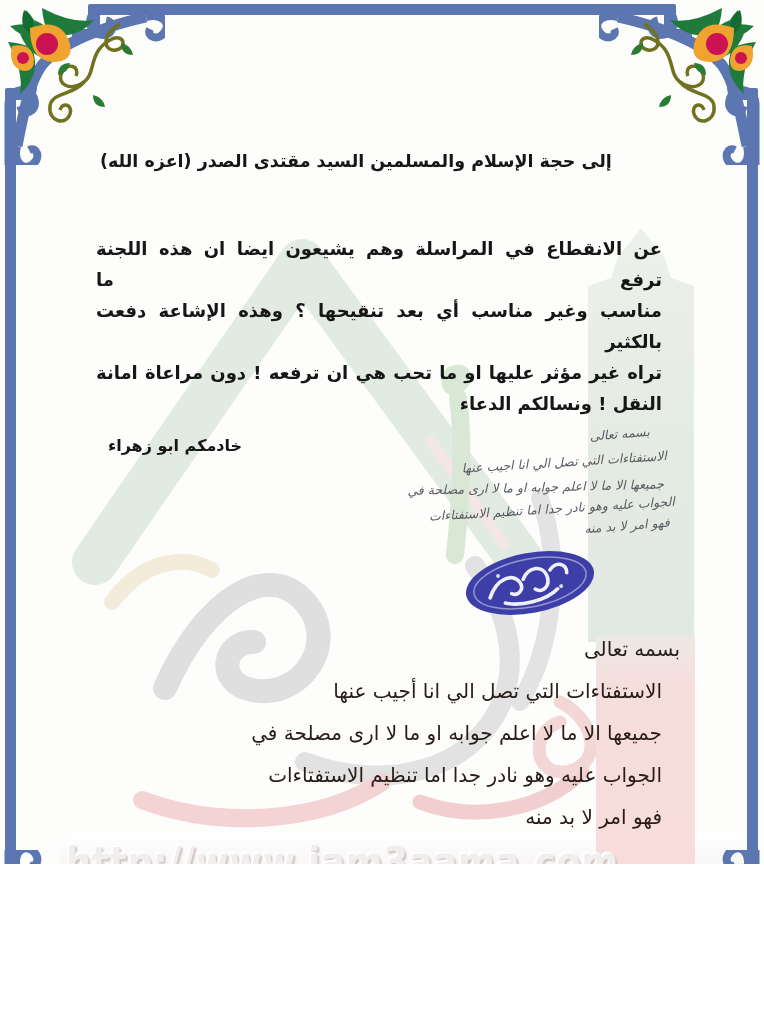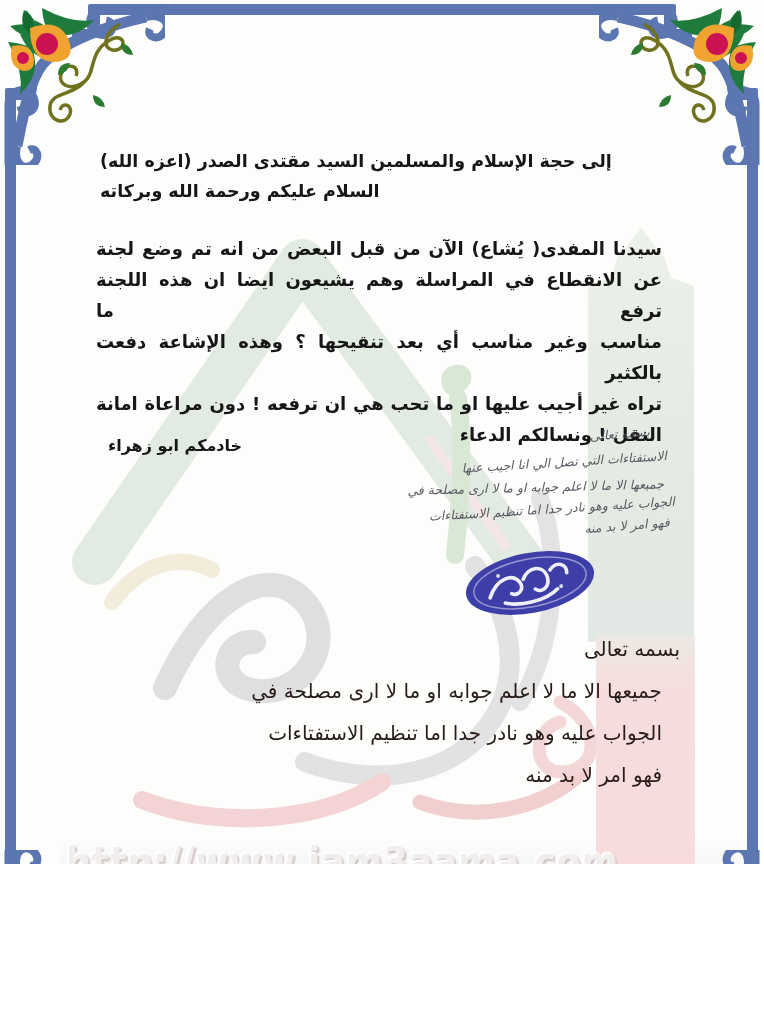--- a/index.html
+++ b/index.html
@@ -153,28 +153,26 @@
     </svg>
   <svg class="corner bl" viewBox="0 0 165 165">
       <use href="#corner-art"></use>
     </svg>
   <svg class="corner br" viewBox="0 0 165 165">
       <use href="#corner-art"></use>
     </svg>
 
   <div class="salutation ar">
     <div>إلى حجة الإسلام والمسلمين السيد مقتدى الصدر (اعزه الله)</div>
-    <div>السلام عليكم ورحمة الله وبركاته</div>
   </div>
 
   <div class="body-block ar">
-    <div class="body-line full">سيدنا المفدى( يُشاع) الآن من قبل البعض من انه تم وضع لجنة</div>
     <div class="body-line full">عن الانقطاع في المراسلة وهم يشيعون ايضا ان هذه اللجنة ترفع ما</div>
     <div class="body-line full">مناسب وغير مناسب أي بعد تنقيحها ؟ وهذه الإشاعة دفعت بالكثير</div>
-    <div class="body-line full">تراه غير أجيب عليها او ما تحب هي ان ترفعه ! دون مراعاة امانة</div>
+    <div class="body-line full">تراه غير مؤثر عليها او ما تحب هي ان ترفعه ! دون مراعاة امانة</div>
     <div class="body-line last">النقل ! ونسالكم الدعاء</div>
   </div>
 
   <div class="signature ar">خادمكم ابو زهراء</div>
 
   <div class="handwriting">
     <div class="hw">بسمه تعالى</div>
     <div class="hw">الاستفتاءات التي تصل الي انا اجيب عنها</div>
     <div class="hw">جميعها الا ما لا اعلم جوابه او ما لا ارى مصلحة في</div>
     <div class="hw">الجواب عليه وهو نادر جدا اما تنظيم الاستفتاءات</div>
@@ -191,20 +189,21 @@
         <path d="M96 30 C104 22 114 27 112 36"></path>
         <path d="M46 54 C60 60 86 60 100 50"></path>
       </g>
       <circle cx="44" cy="26" r="2" fill="#ffffff" opacity=".8"></circle>
       <circle cx="104" cy="48" r="2" fill="#ffffff" opacity=".8"></circle>
     </g>
   </svg>
 
   <div class="reply">
     <div class="reply-line">بسمه تعالى</div>
+    <div class="reply-line">الاستفتاءات التي تصل الي انا أجيب عنها</div>
     <div class="reply-line">جميعها الا ما لا اعلم جوابه او ما لا ارى مصلحة في</div>
     <div class="reply-line">الجواب عليه وهو  نادر جدا اما تنظيم الاستفتاءات</div>
     <div class="reply-line">فهو امر لا بد منه</div>
   </div>
 
   <div class="url-watermark">http://www.jam3aama.com</div>
 
 </div>
 
 </body></html>

